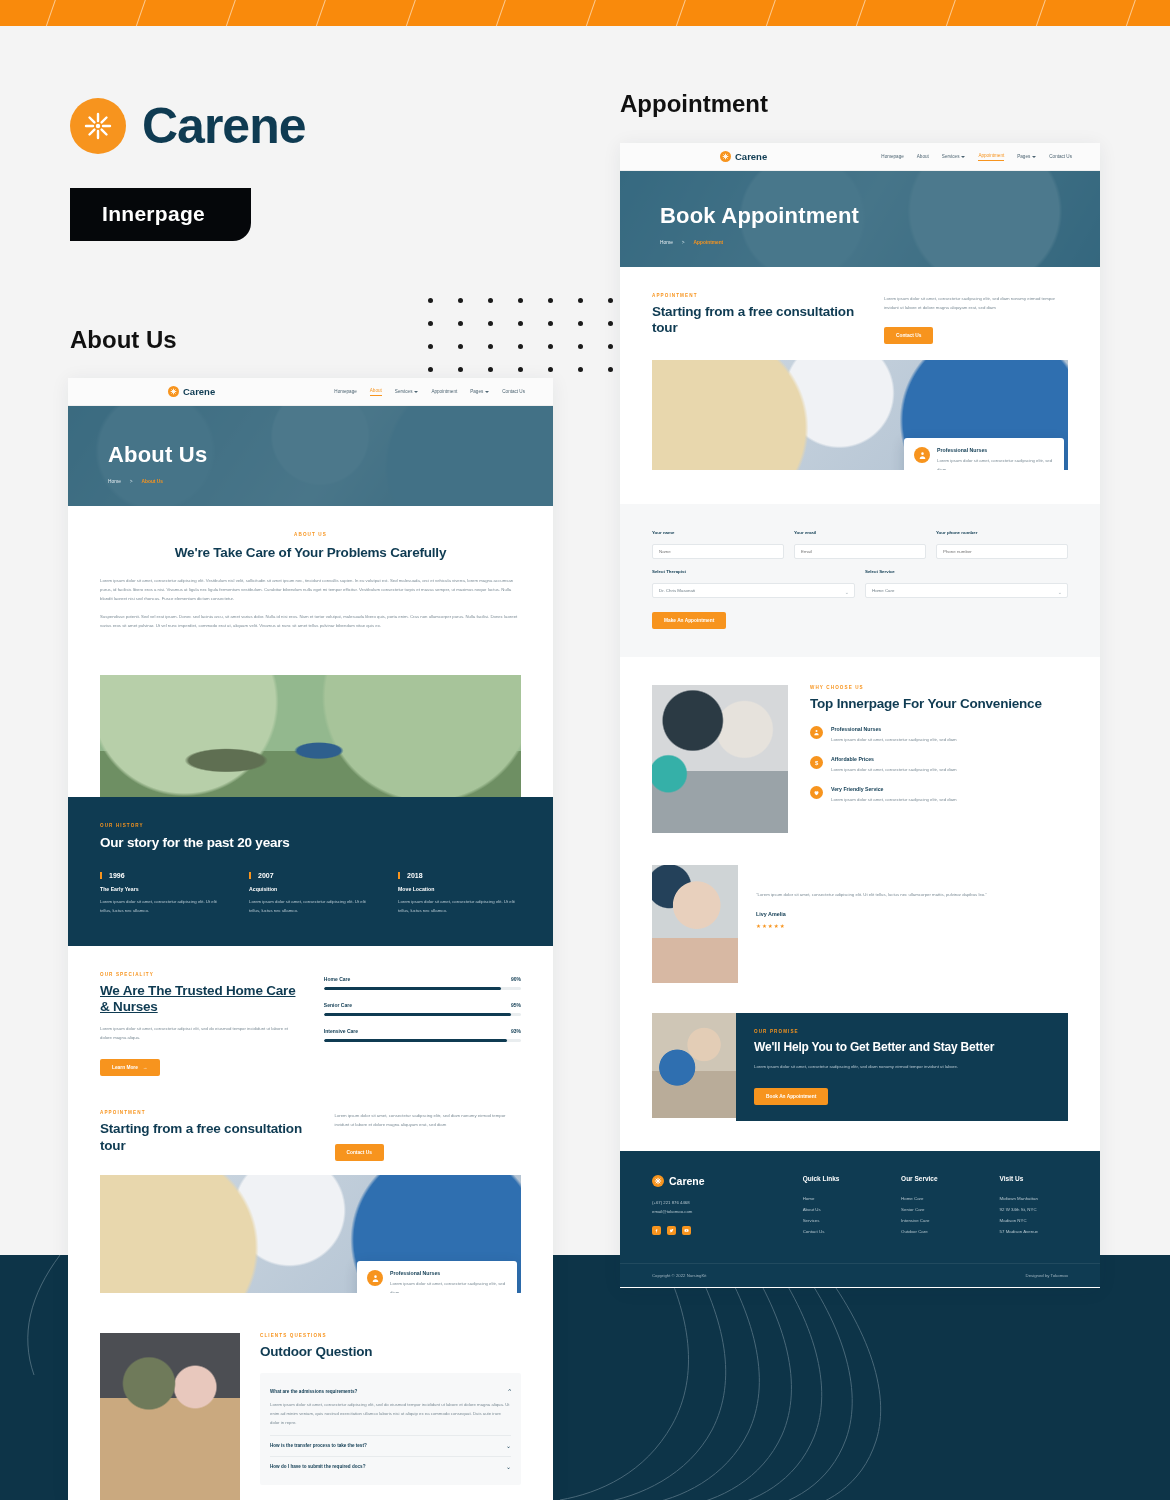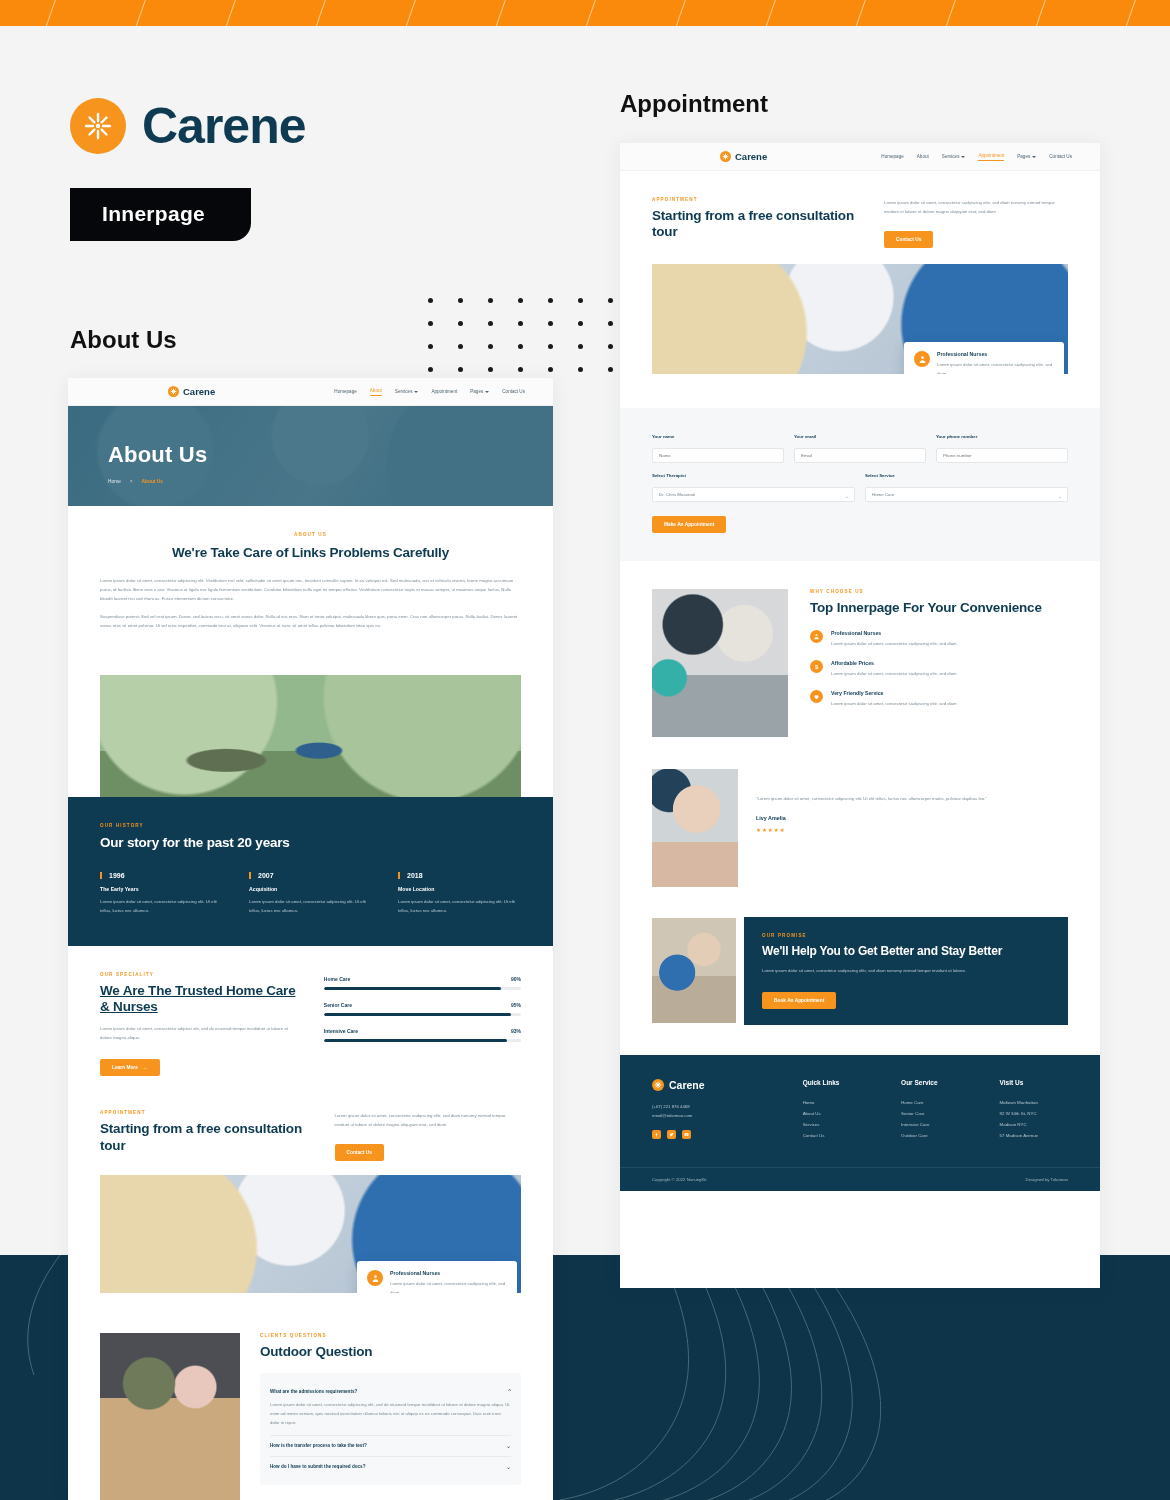--- a/index.html
+++ b/index.html
@@ -200,21 +200,21 @@
   .testi { display: flex; gap: 18px; padding: 10px 32px 22px; align-items: flex-start; }
   .testi-left { width: 30%; }
   .testi-left .eyebrow { display: block; margin-bottom: 6px; }
   .testi-left .h2 { margin-bottom: 10px; }
   .testi-photo { width: 86px; height: 118px; flex: 0 0 auto; overflow: hidden; position: relative; }
   .testi-right { flex: 1; padding-top: 26px; }
   .quote { color: #7b8b95; font-size: 4.3px; line-height: 2.05; margin-bottom: 12px; }
   .rev-name { color: #0f3b52; font-size: 5.4px; font-weight: bold; margin-bottom: 6px; }
   .stars { color: #f7941e; font-size: 5.5px; letter-spacing: 1px; }
 
-  .promo { display: flex; gap: 8px; padding: 8px 32px 30px; align-items: center; }
+  .promo { display: flex; gap: 0; padding: 8px 32px 30px; }
   .promo-photo { width: 84px; height: 105px; flex: 0 0 auto; overflow: hidden; position: relative; }
   .promo-box { flex: 1; background: #0f3b52; padding: 16px 18px; }
   .promo-box .eyebrow { display: block; margin-bottom: 6px; }
   .promo-box .h2 { margin-bottom: 9px; font-size: 12px; }
   .promo-box .body { margin-bottom: 12px; }
 
   
   .site-footer { background: #0f3b52; padding: 24px 32px 0; }
   .foot-cols { display: flex; gap: 30px; }
   .foot-brand { width: 29%; }
@@ -384,21 +384,21 @@
       <div class="crumbs">
         <span class="c1">Home</span>
         <span class="sep">&gt;</span>
         <span class="c2">About Us</span>
       </div>
     </div>
   </div>
 
   <div class="sec about-intro">
     <span class="eyebrow">ABOUT US</span>
-    <div class="h2">We're Take Care of Links Problems Carefully</div>
+    <div class="h2">We're Take Care of Your Problems Carefully</div>
     <p class="body">Lorem ipsum dolor sit amet, consectetur adipiscing elit. Vestibulum nisl velit, sollicitudin sit amet ipsum nec, tincidunt convallis sapien. In eu volutpat est. Sed malesuada, orci et vehicula viverra, lorem magna accumsan purus, id facilisis libero eros a nisi. Vivamus at ligula nec ligula fermentum vestibulum. Curabitur bibendum nulla eget mi tempor efficitur. Vestibulum consectetur turpis et massa semper, ut maximus neque luctus. Nulla blandit laoreet nisi sed rhoncus. Fusce elementum dictum consectetur.</p>
     <p class="body">Suspendisse potenti. Sed vel erat ipsum. Donec sed lacinia arcu, sit amet varius dolor. Nulla id nisi eros. Nam et tortor volutpat, malesuada libero quis, porta enim. Cras non ullamcorper purus. Nulla facilisi. Donec laoreet varius eros sit amet pulvinar. Ut vel nunc imperdiet, commodo erat at, aliquam velit. Vivamus at nunc sit amet tellus pulvinar bibendum vitae quis ex.</p>
   </div>
 
   <div class="about-photo" style="background:
       linear-gradient(180deg,#93b88e 0 62%, #6e8f63 62% 100%),
       #8fae86">
     <div style="position:absolute;inset:0;background:
       radial-gradient(ellipse at 30% 70%, #5f6f52 0 9%, transparent 10%),
       radial-gradient(ellipse at 52% 62%, #2e5f8d 0 7%, transparent 8%),
@@ -565,20 +565,35 @@
       <a>
           <span>Pages</span>
           <i class="caret"></i>
         </a>
       <a>
           <span>Contact Us</span>
         </a>
     </div>
   </div>
 
+  <div class="hero" style="height:96px">
+    <div class="photo" style="background:
+      radial-gradient(circle at 38% 48%, #cfe0e8 0 20%, transparent 21%),
+      radial-gradient(circle at 76% 42%, #dfeaef 0 20%, transparent 21%),
+      linear-gradient(120deg,#8fb0c2,#c9dae2 50%,#8aa9bb)"></div>
+    <div class="tint"></div>
+    <div class="inner">
+      <h1>Book Appointment</h1>
+      <div class="crumbs">
+        <span class="c1">Home</span>
+        <span class="sep">&gt;</span>
+        <span class="c2">Appointment</span>
+      </div>
+    </div>
+  </div>
 
   <div class="appt-consult">
     <div class="left">
       <span class="eyebrow">APPOINTMENT</span>
       <div class="h2">Starting from a free consultation tour</div>
     </div>
     <div class="right">
       <p class="body">Lorem ipsum dolor sit amet, consectetur sadipscing elitr, sed diam nonumy eirmod tempor invidunt ut labore et dolore magna aliquyam erat, sed diam</p>
       <button class="btn">Contact Us</button>
     </div>

